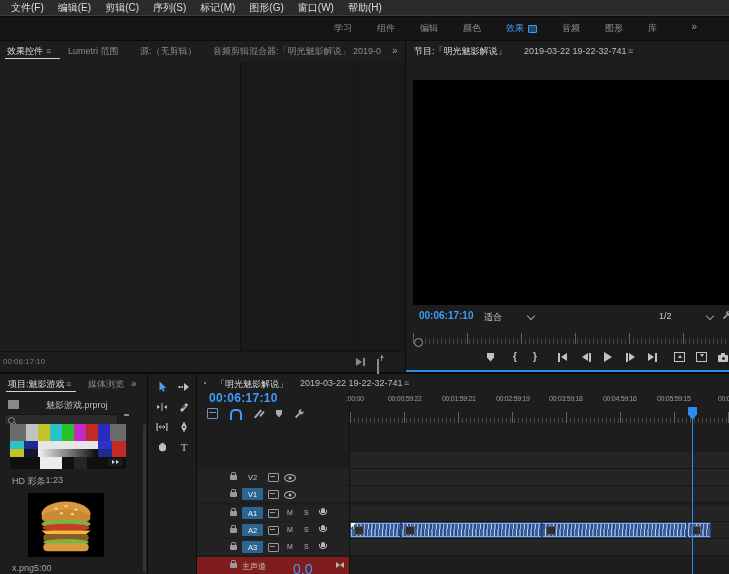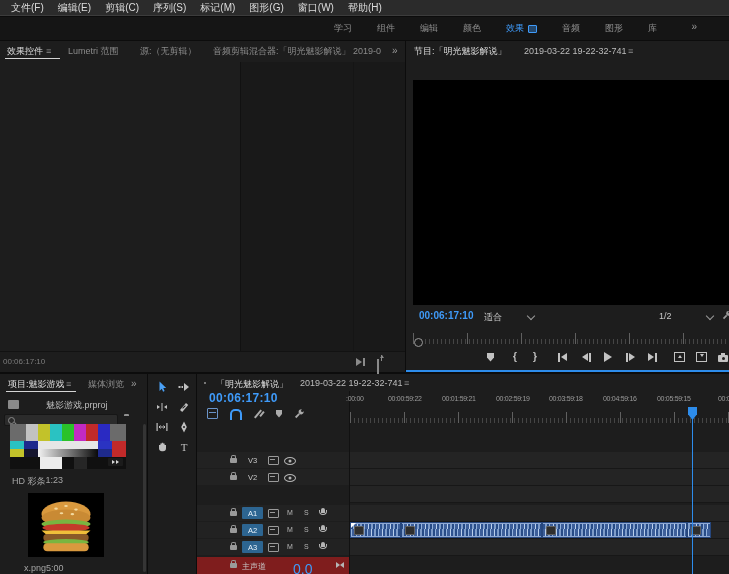--- a/index.html
+++ b/index.html
@@ -325,21 +325,21 @@
         <ellipse cx="33" cy="19" rx="2" ry="1.2" fill="#f2d9a0"></ellipse>
         <ellipse cx="45" cy="20" rx="2" ry="1.2" fill="#f2d9a0"></ellipse>
         <ellipse cx="38" cy="31" rx="27" ry="5" fill="#79b540"></ellipse>
         <ellipse cx="38" cy="35" rx="26" ry="4.5" fill="#c43b2a"></ellipse>
         <polygon points="11,38 65,38 57,45 19,45" fill="#f0bf3a"></polygon>
         <rect x="13" y="42" width="50" height="8" rx="4" fill="#8a5a28"></rect>
         <ellipse cx="38" cy="51" rx="25" ry="3.5" fill="#79b540"></ellipse>
         <rect x="13" y="52" width="50" height="9" rx="4.5" fill="#d9993e"></rect>
       </svg>
     </div>
-    <div class="item-caption" style="top:189px;margin-left:12px;">
+    <div class="item-caption" style="top:189px;">
       <span>x.png</span>
       <span>5:00</span>
     </div>
     <div class="proj-scroll"></div>
   </div>
 
   <div class="panel" style="left:148px;top:374px;width:48px;height:200px;">
     <div class="toolgrid">
       <span class="tool">
         <svg width="12" height="12" viewBox="0 0 12 12">
@@ -415,38 +415,38 @@
       <span class="rlab" style="left:92px;">00:01:59:21</span>
       <span class="rlab" style="left:146px;">00:02:59:19</span>
       <span class="rlab" style="left:199px;">00:03:59:18</span>
       <span class="rlab" style="left:253px;">00:04:59:16</span>
       <span class="rlab" style="left:307px;">00:05:59:15</span>
       <span class="rlab" style="left:368px;">00:0</span>
       <div class="rticks ticks"></div>
     </div>
 
     <div class="trow" style="top:78px;">
-      <div class="thead">
-        <span class="lock"></span>
-        <span class="tname">V3</span>
-        <span class="sync"></span>
-        <span class="eye"></span>
-      </div>
       <div class="tlane"></div>
     </div>
     <div class="trow" style="top:95px;">
       <div class="thead">
         <span class="lock"></span>
         <span class="tname">V2</span>
         <span class="sync"></span>
         <span class="eye"></span>
       </div>
       <div class="tlane"></div>
     </div>
     <div class="trow" style="top:112px;">
+      <div class="thead">
+        <span class="lock"></span>
+        <span class="tname targeted">V1</span>
+        <span class="sync"></span>
+        <span class="eye"></span>
+      </div>
       <div class="tlane"></div>
     </div>
 
     <div class="trow" style="top:131px;">
       <div class="thead">
         <span class="lock"></span>
         <span class="tname targeted">A1</span>
         <span class="sync"></span>
         <span class="mslab" style="left:90px;">M</span>
         <span class="mslab" style="left:107px;">S</span>

